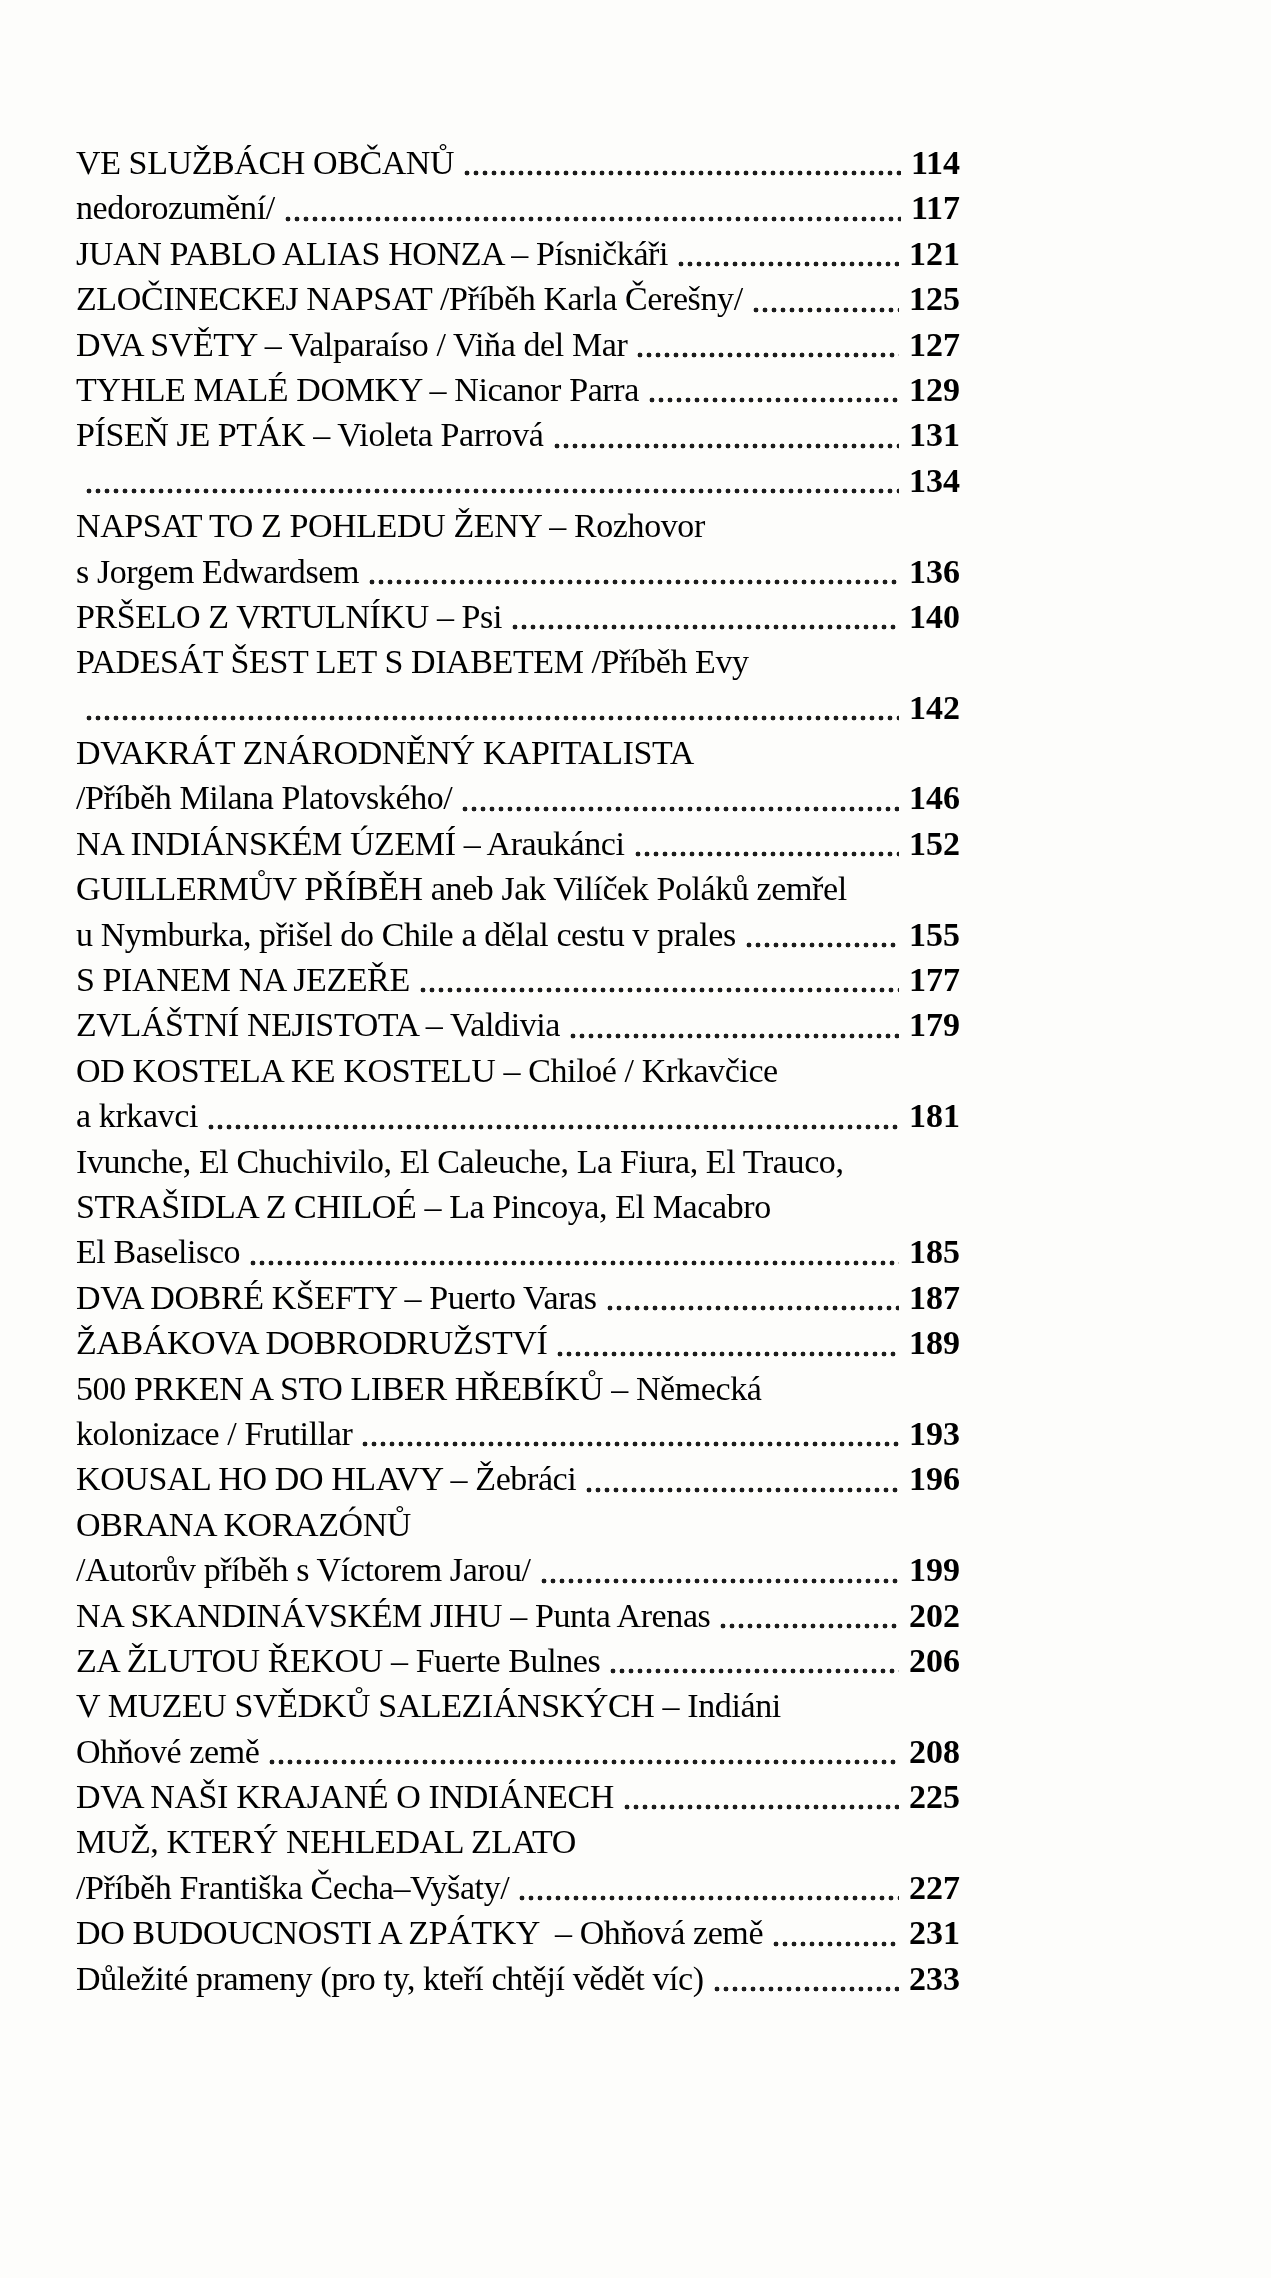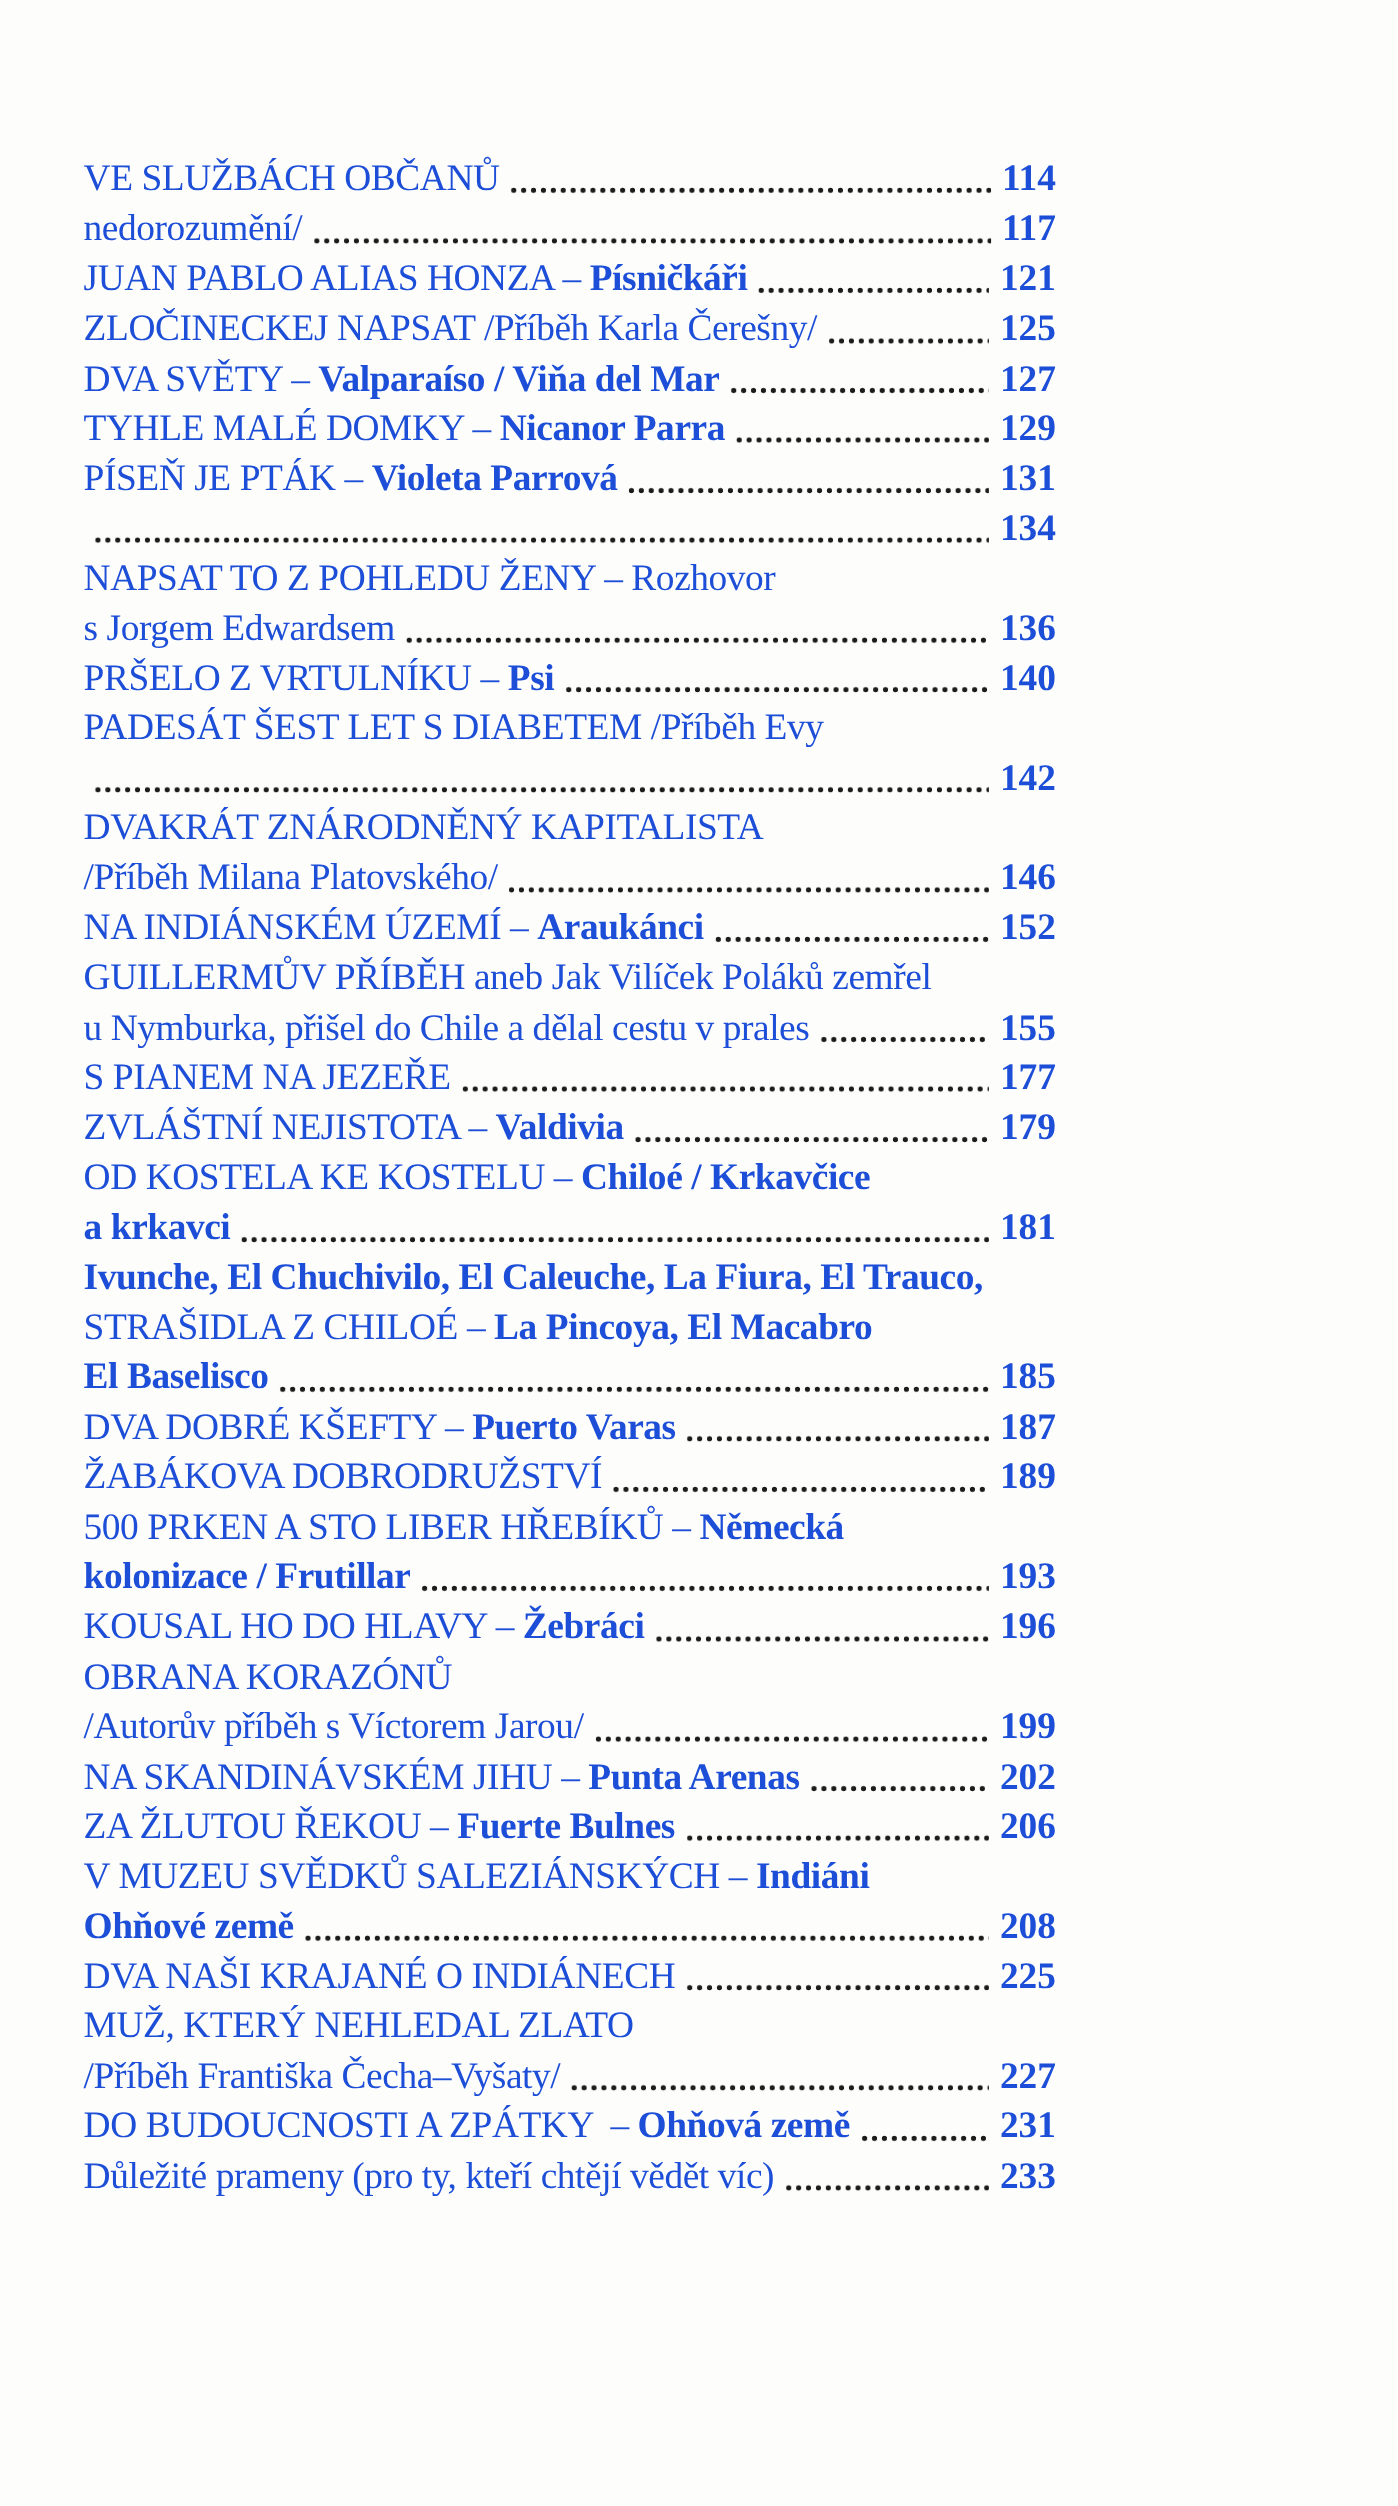--- a/index.html
+++ b/index.html
@@ -6,21 +6,21 @@
     margin: 0;
     padding: 0;
     background: #ffffff;
   }
   .page {
     position: relative;
     width: 1271px;
     height: 2278px;
     background: #fdfdfb;
     font-family: "Liberation Serif", "DejaVu Serif", serif;
-    color: #1d4ed8;
+    color: #000000;
     overflow: hidden;
   }
   .toc {
     position: absolute;
     left: 76px;
     top: 140px;
     width: 884px;
   }
   .line {
     display: flex;
@@ -28,21 +28,21 @@
     height: 45.4px;
     line-height: 45.4px;
     font-size: 34px;
     letter-spacing: -0.4px;
     white-space: pre;
   }
   .txt {
     flex: 0 0 auto;
   }
   .seg { font-weight: 400; }
-  .seg.b { font-weight: 700; }
+  .seg.b { font-weight: 400; }
   .leader {
     flex: 1 1 auto;
     align-self: flex-end;
     height: 6px;
     min-width: 14px;
     margin: 0 10px 9px 9px;
     background-image: radial-gradient(circle at 4px 3px, #1c1c1c 2.1px, rgba(0,0,0,0) 2.7px);
     background-size: 9px 6px;
     background-repeat: repeat-x;
     background-position: left bottom;

